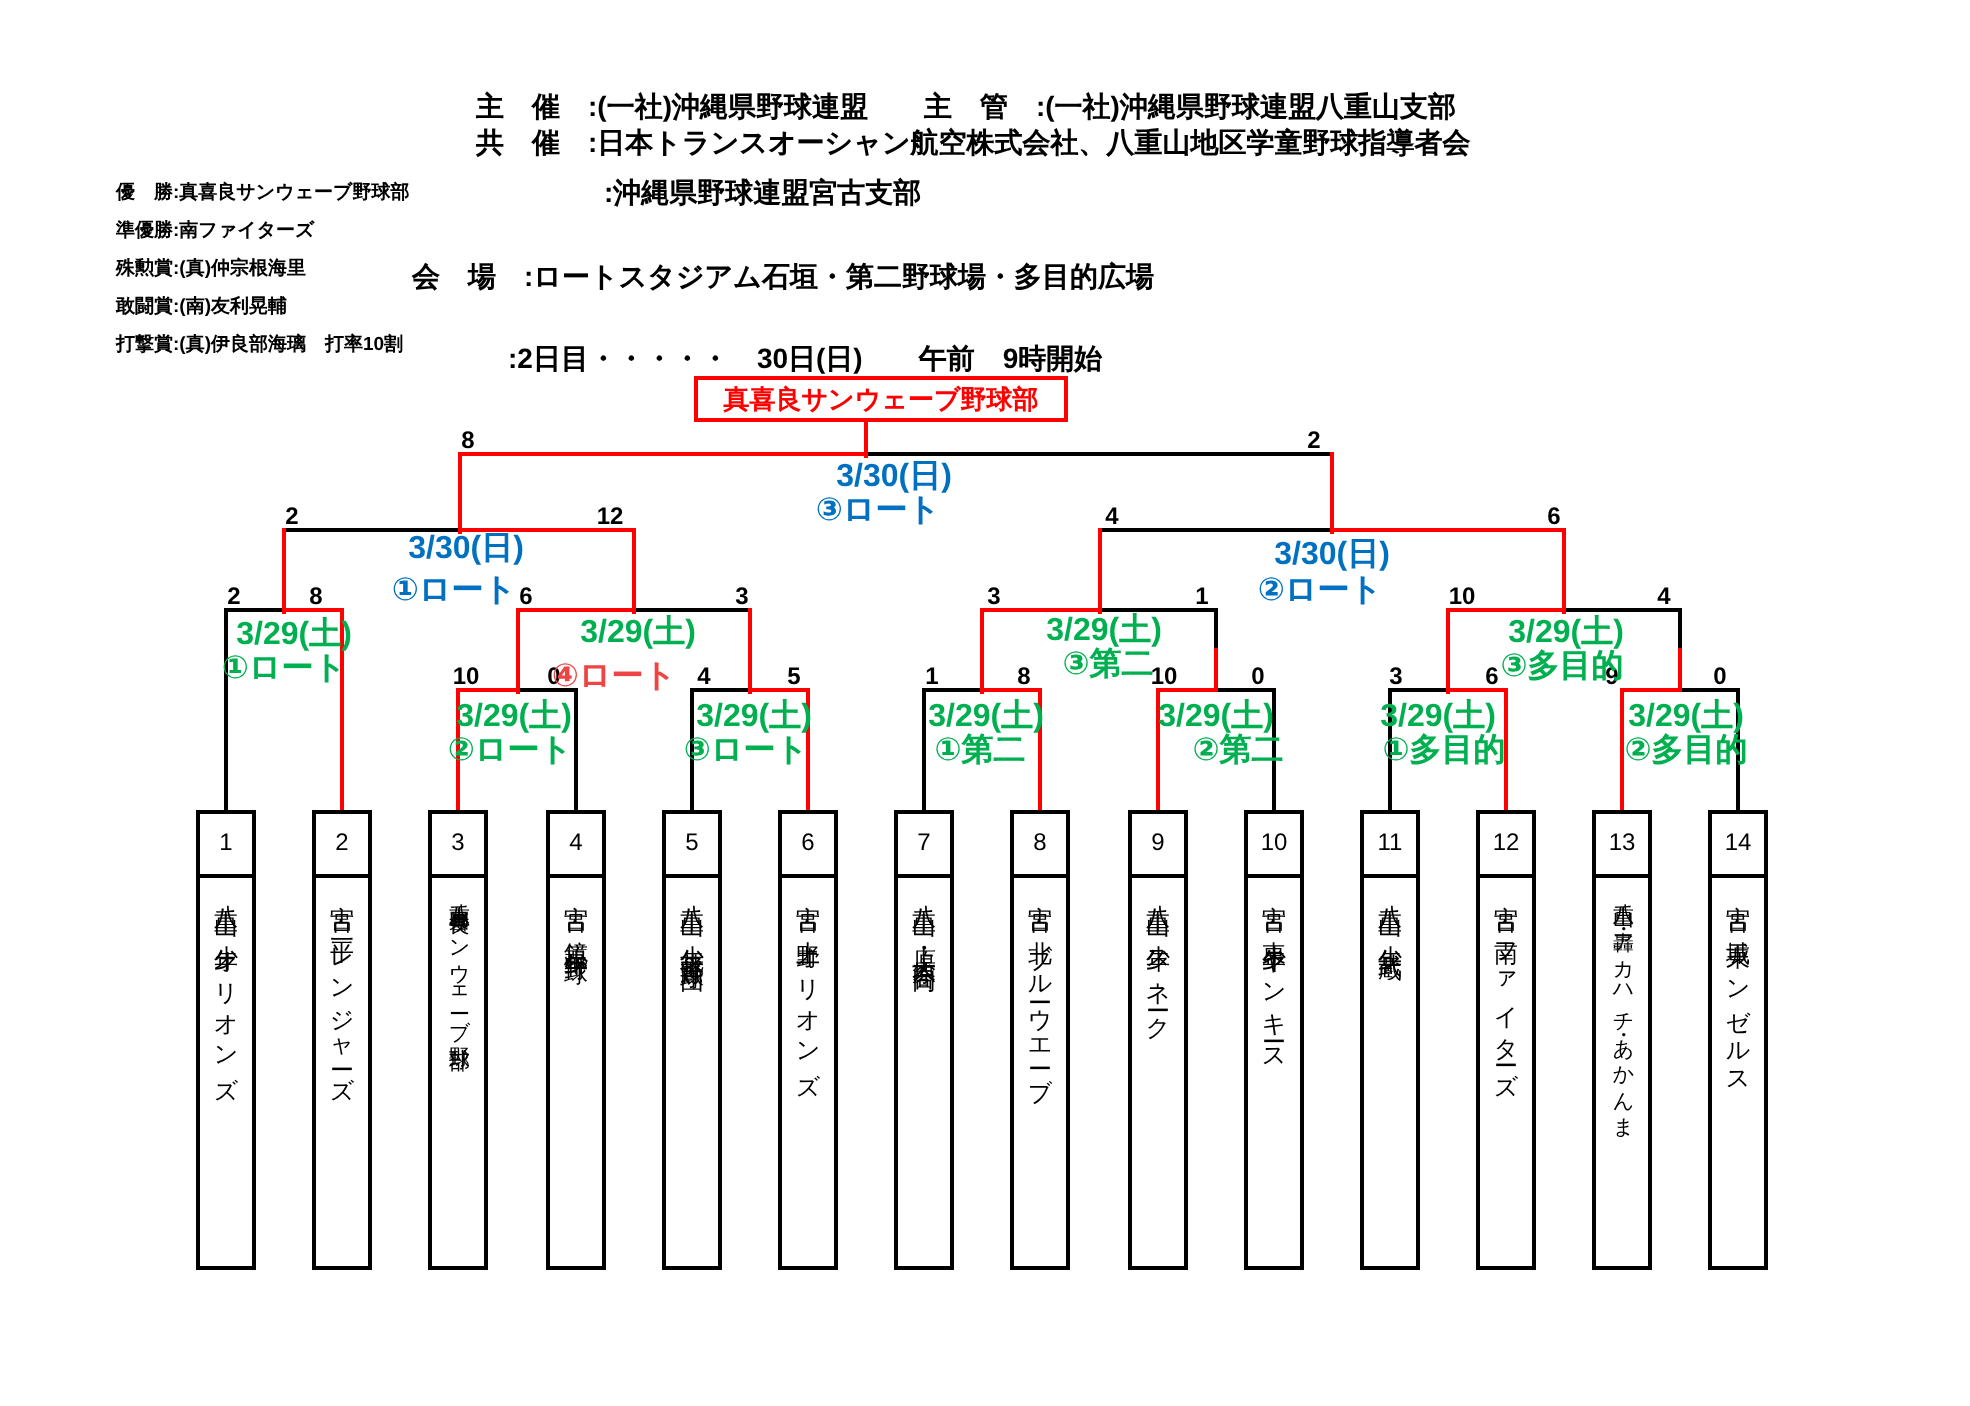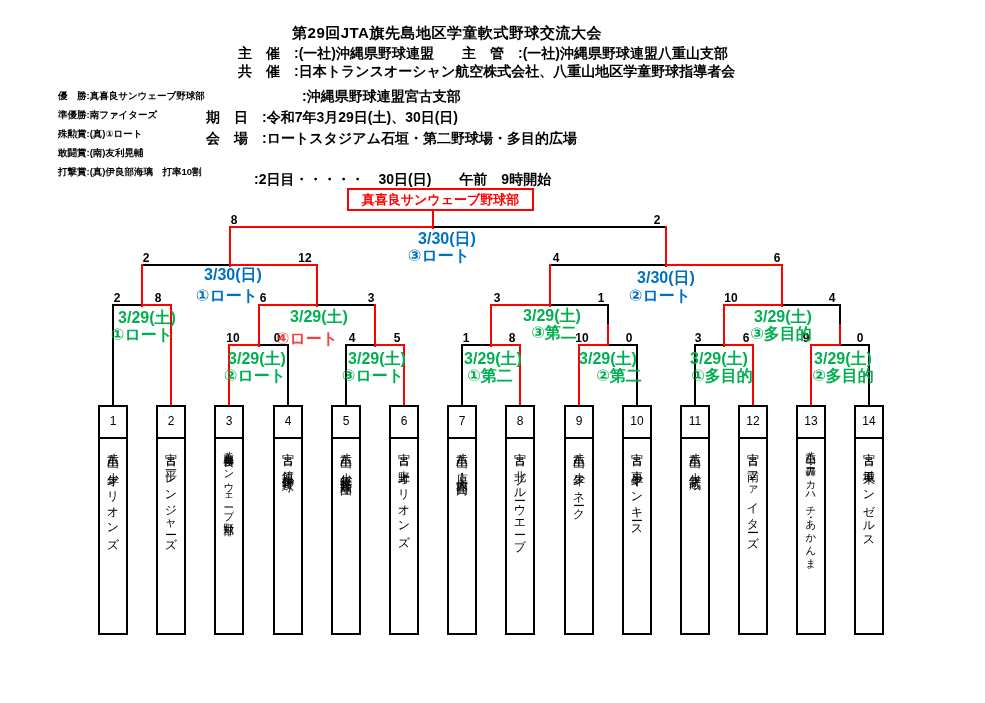--- a/index.html
+++ b/index.html
@@ -26,32 +26,30 @@
   .tname{position:absolute;top:36px;left:50%;transform:translateX(-50%);
          writing-mode:vertical-rl;font-size:12px;letter-spacing:2px;line-height:1;
          white-space:nowrap;}
   .tname.long{font-size:10.5px;letter-spacing:1px;}
 </style>
 </head>
 <body>
 
 <div id="sheet">
 
-  <div class="title">第29回JTA旗先島地区学童軟式野球交流大会</div>
 
   <div class="hline" style="left:238px;top:63px;">共　催　:日本トランスオーシャン航空株式会社、八重山地区学童野球指導者会</div>
   <div class="hline" style="left:238px;top:45px;">主　催　:(一社)沖縄県野球連盟　　主　管　:(一社)沖縄県野球連盟八重山支部</div>
   <div class="hline" style="left:302px;top:88px;">:沖縄県野球連盟宮古支部</div>
-  <div class="hline" style="left:206px;top:109px;">期　日　:令和7年3月29日(土)、30日(日)</div>
   <div class="hline" style="left:206px;top:130px;">会　場　:ロートスタジアム石垣・第二野球場・多目的広場</div>
   <div class="hline" style="left:254px;top:171px;">:2日目・・・・・　30日(日)　　午前　9時開始</div>
 
   <div class="award" style="top:90px;">優　勝:真喜良サンウェーブ野球部</div>
   <div class="award" style="top:109px;">準優勝:南ファイターズ</div>
-  <div class="award" style="top:128px;">殊勲賞:(真)①ロート</div>
+  <div class="award" style="top:128px;">殊勲賞:(真)仲宗根海里</div>
   <div class="award" style="top:147px;">敢闘賞:(南)友利晃輔</div>
   <div class="award" style="top:166px;">打撃賞:(真)伊良部海璃　打率10割</div>
 
   <div class="champ">真喜良サンウェーブ野球部</div>
 
   <div id="lines">
       <div class="seg r" style="left: 228.5px; top: 226px; width: 205.5px; height: 2px;"></div>
       <div class="seg" style="left: 432px; top: 226px; width: 234.5px; height: 2px;"></div>
       <div class="seg" style="left: 141px; top: 264px; width: 89.5px; height: 2px;"></div>
       <div class="seg r" style="left: 228.5px; top: 264px; width: 89.5px; height: 2px;"></div>

